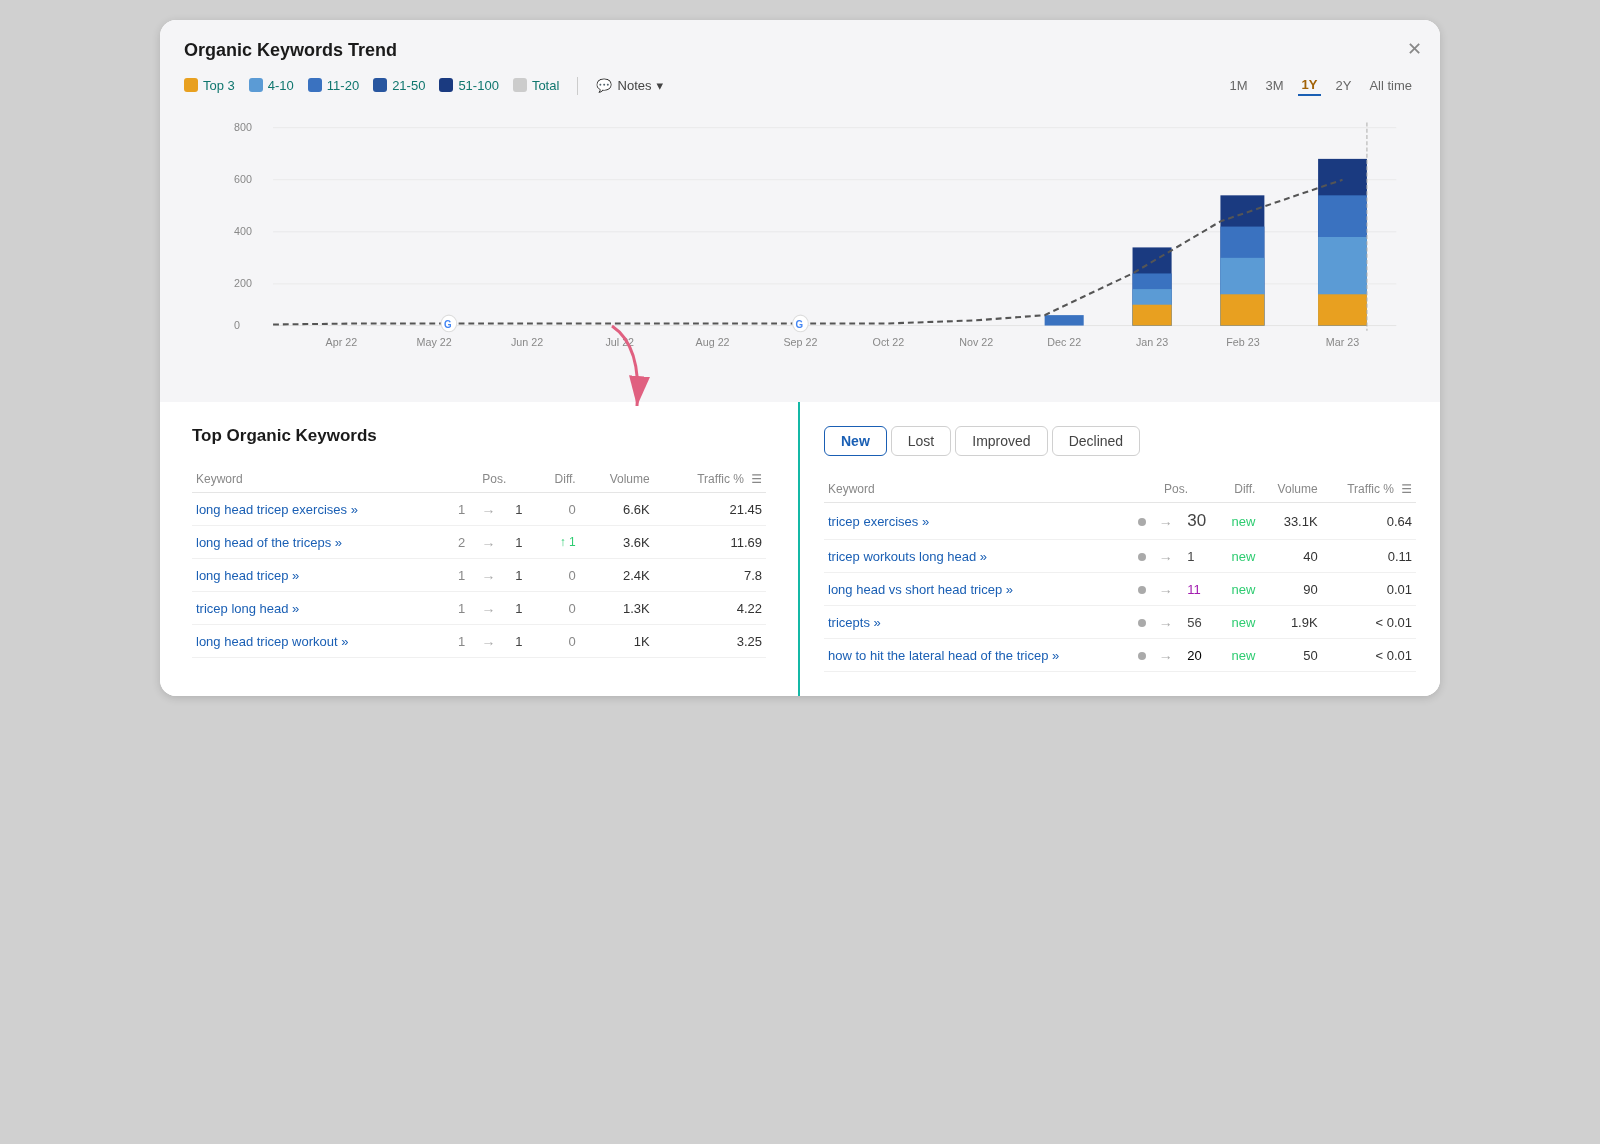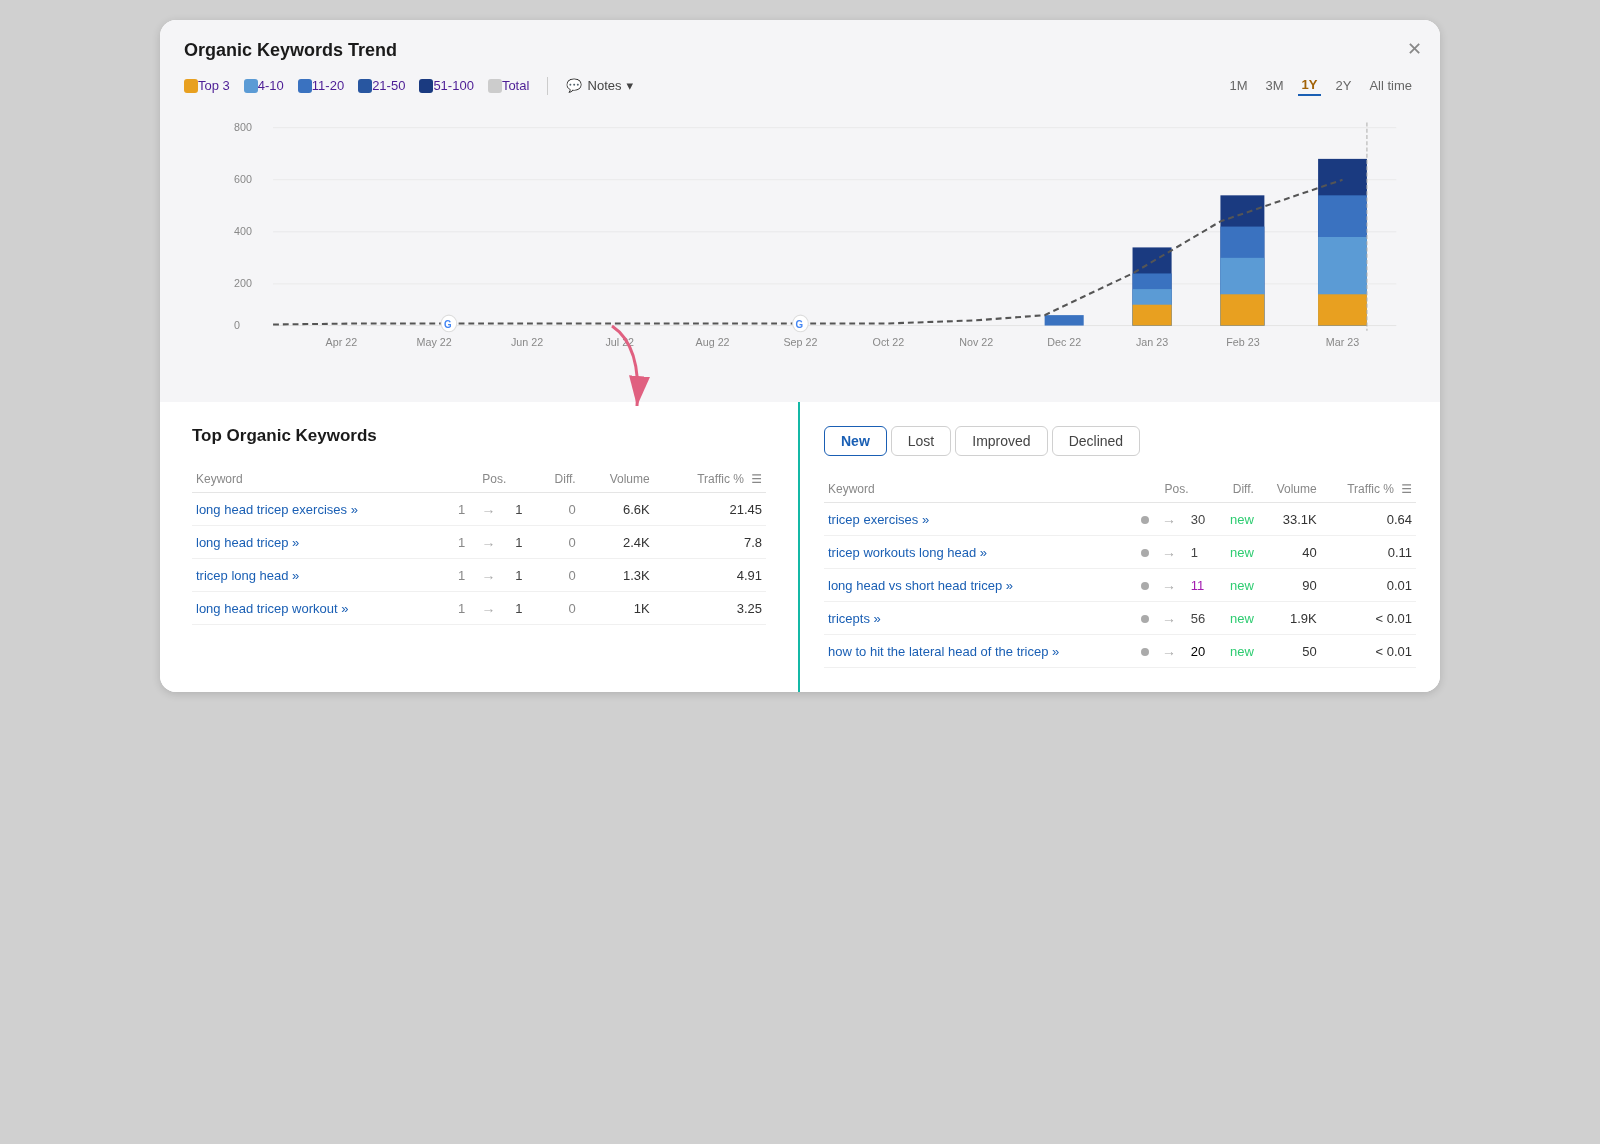--- a/index.html
+++ b/index.html
@@ -54,23 +54,23 @@
     }
 
     .legend-items {
       display: flex;
       align-items: center;
       gap: 14px;
     }
 
     .legend-item {
       display: flex;
-      align-items: center;
-      font-size: 13px;
-      color: #4c1d95;
+      gap: 5px;
+      font-size: 13px;
+      color: #0f766e;
     }
 
     .legend-checkbox {
       width: 14px;
       height: 14px;
       border-radius: 3px;
       display: inline-block;
     }
 
     .legend-sep {
@@ -415,36 +415,45 @@
             <tr>
     <td><a class="kw-link" href="#">long head tricep exercises »</a></td>
     <td style="color:#888;font-size:13px;">1</td>
     <td><span class="arrow-right">→</span></td>
     <td style="color:#444;font-size:13px;">1</td>
     <td class="diff-zero" style="text-align:right;">0</td>
     <td class="vol-cell">6.6K</td>
     <td class="traffic-cell">21.45</td>
   </tr>
             <tr>
+    <td><a class="kw-link" href="#">long head of the triceps »</a></td>
+    <td style="color:#888;font-size:13px;">2</td>
+    <td><span class="arrow-right">→</span></td>
+    <td style="color:#444;font-size:13px;">1</td>
+    <td class="diff-up" style="text-align:right;">↑ 1</td>
+    <td class="vol-cell">3.6K</td>
+    <td class="traffic-cell">11.69</td>
+  </tr>
+            <tr>
     <td><a class="kw-link" href="#">long head tricep »</a></td>
     <td style="color:#888;font-size:13px;">1</td>
     <td><span class="arrow-right">→</span></td>
     <td style="color:#444;font-size:13px;">1</td>
     <td class="diff-zero" style="text-align:right;">0</td>
     <td class="vol-cell">2.4K</td>
     <td class="traffic-cell">7.8</td>
   </tr>
             <tr>
     <td><a class="kw-link" href="#">tricep long head »</a></td>
     <td style="color:#888;font-size:13px;">1</td>
     <td><span class="arrow-right">→</span></td>
     <td style="color:#444;font-size:13px;">1</td>
     <td class="diff-zero" style="text-align:right;">0</td>
     <td class="vol-cell">1.3K</td>
-    <td class="traffic-cell">4.91</td>
+    <td class="traffic-cell">4.22</td>
   </tr>
             <tr>
     <td><a class="kw-link" href="#">long head tricep workout »</a></td>
     <td style="color:#888;font-size:13px;">1</td>
     <td><span class="arrow-right">→</span></td>
     <td style="color:#444;font-size:13px;">1</td>
     <td class="diff-zero" style="text-align:right;">0</td>
     <td class="vol-cell">1K</td>
     <td class="traffic-cell">3.25</td>
   </tr>
@@ -471,21 +480,21 @@
             <th class="right">
               Traffic % <span class="filter-icon">☰</span>
             </th>
           </tr>
         </thead>
         <tbody id="pc-tbody">
             <tr>
     <td><a class="kw-link" href="#">tricep exercises »</a></td>
     <td><span class="dot"></span></td>
     <td><span class="arrow-right">→</span></td>
-    <td style="color:#444;font-size:13px;">30</td>
+    <td style="color:#444;font-size:17px;">30</td>
     <td class="new-badge" style="text-align:right;">new</td>
     <td class="vol-cell">33.1K</td>
     <td class="traffic-cell">0.64</td>
   </tr>
             <tr>
     <td><a class="kw-link" href="#">tricep workouts long head »</a></td>
     <td><span class="dot"></span></td>
     <td><span class="arrow-right">→</span></td>
     <td style="color:#444;font-size:13px;">1</td>
     <td class="new-badge" style="text-align:right;">new</td>

